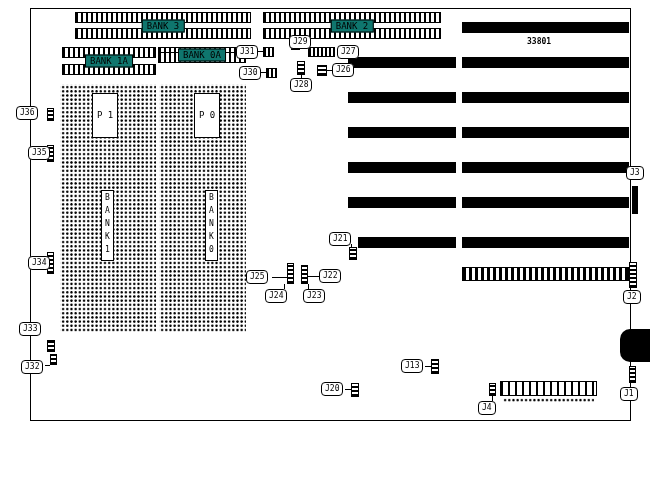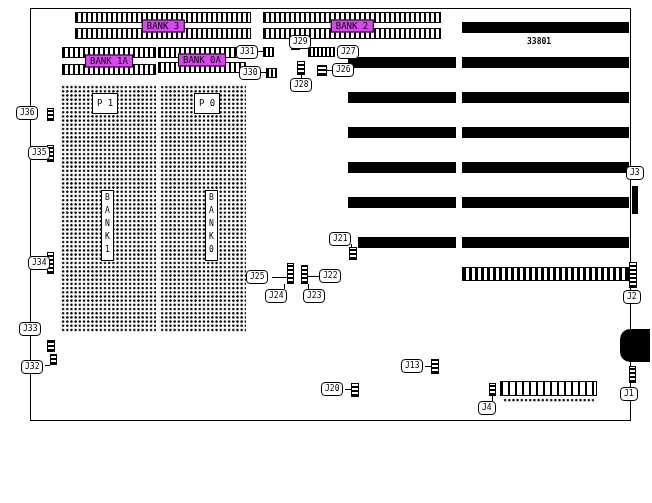--- a/index.html
+++ b/index.html
@@ -27,30 +27,30 @@
   }
   .bank { position:absolute; z-index:2; }
   .bank .strip {
     position:absolute; left:0; right:0; height:11px; border:1px solid #000;
     background:repeating-linear-gradient(90deg,#000 0 2px,#fff 2px 5px);
   }
   .bank .strip.t { top:0; }
   .bank .strip.b { bottom:0; }
   .bank .bank-label {
     position:absolute; left:50%; top:50%; transform:translate(-50%,-50%); z-index:3;
-    border:1px solid #000; background:#d946ef; font-size:9px; line-height:11px; padding:0 4px; white-space:nowrap;
+    border:1px solid #000; background:#0f766e; font-size:9px; line-height:11px; padding:0 4px; white-space:nowrap;
   }
   .pin-grid {
     position:absolute; z-index:1;
     background-image:radial-gradient(circle,#000 1.05px,transparent 1.3px);
     background-size:4.2px 4.2px; background-position:1px 1px;
   }
   .grid-label {
     position:absolute; z-index:3; border:1px solid #000; background:#fff;
-    font-size:9px; line-height:11px; padding:4px 4px; white-space:nowrap;
+    font-size:9px; line-height:11px; padding:16px 4px; white-space:nowrap;
   }
   .vlabel {
     position:absolute; z-index:3; writing-mode:vertical-lr; text-orientation:upright;
     background:#fff; border:1px solid #000; font-size:8px; letter-spacing:4px; line-height:11px; padding:2px 0;
   }
   .leader { position:absolute; z-index:2; background:#000; }
   .partnum { position:absolute; z-index:3; font-size:8px; line-height:10px;font-weight:bold; }
   .pinheader {
     position:absolute; z-index:3; border:1px solid #000;
     background:repeating-linear-gradient(90deg,#000 0 2px,#fff 2px 7px);
@@ -83,21 +83,21 @@
   <div class="bank" style="left:263px;top:12px;width:178px;height:27px">
     <div class="strip t"></div>
     <div class="strip b"></div>
     <div class="bank-label">BANK 2</div>
   </div>
   <div class="bank" style="left:62px;top:47px;width:94px;height:28px">
     <div class="strip t"></div>
     <div class="strip b"></div>
     <div class="bank-label">BANK 1A</div>
   </div>
-  <div class="bank" style="left:158px;top:47px;width:88px;height:26px">
+  <div class="bank" style="left:158px;top:47px;width:88px;height:16px">
     <div class="strip t"></div>
     <div class="strip b"></div>
     <div class="bank-label">BANK 0A</div>
   </div>
 
   <div class="pin-grid" style="left:60px;top:84px;width:96px;height:248px">
     <div class="grid-label" style="left:32px;top:9px">P 1</div>
     <div class="vlabel" style="left:41px;top:106px">BANK1</div>
   </div>
   <div class="pin-grid" style="left:159px;top:84px;width:87px;height:248px">

